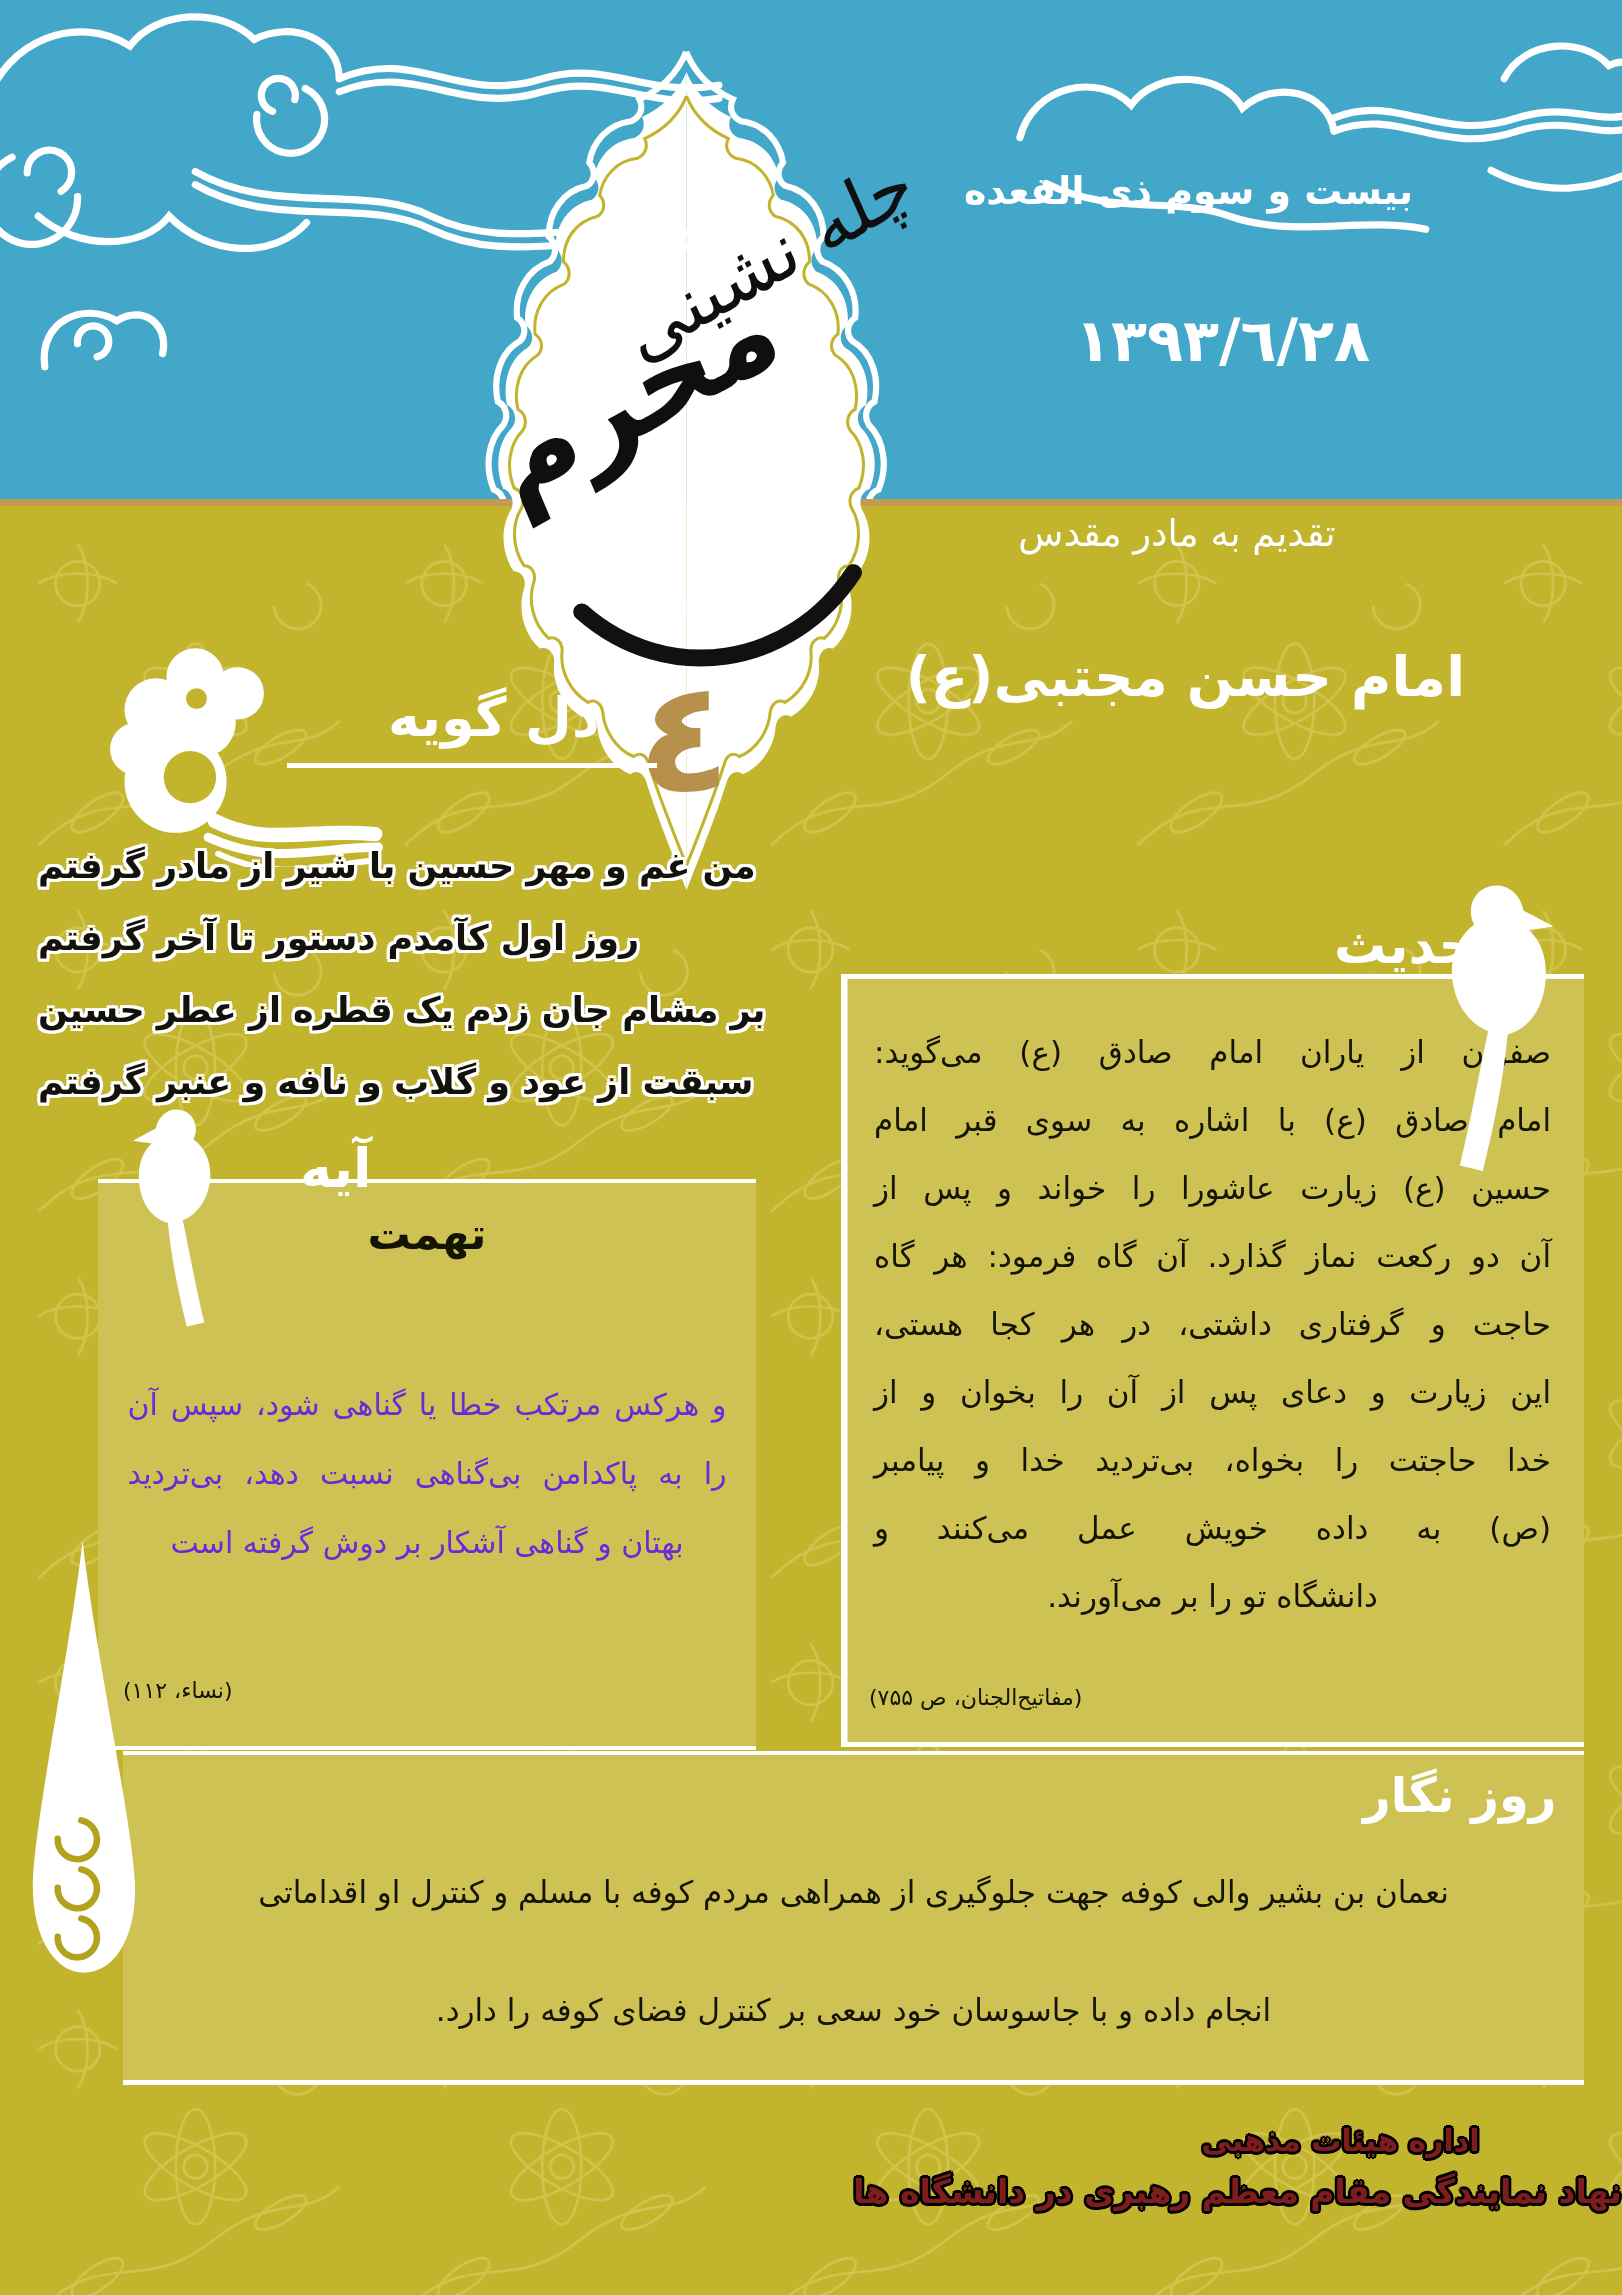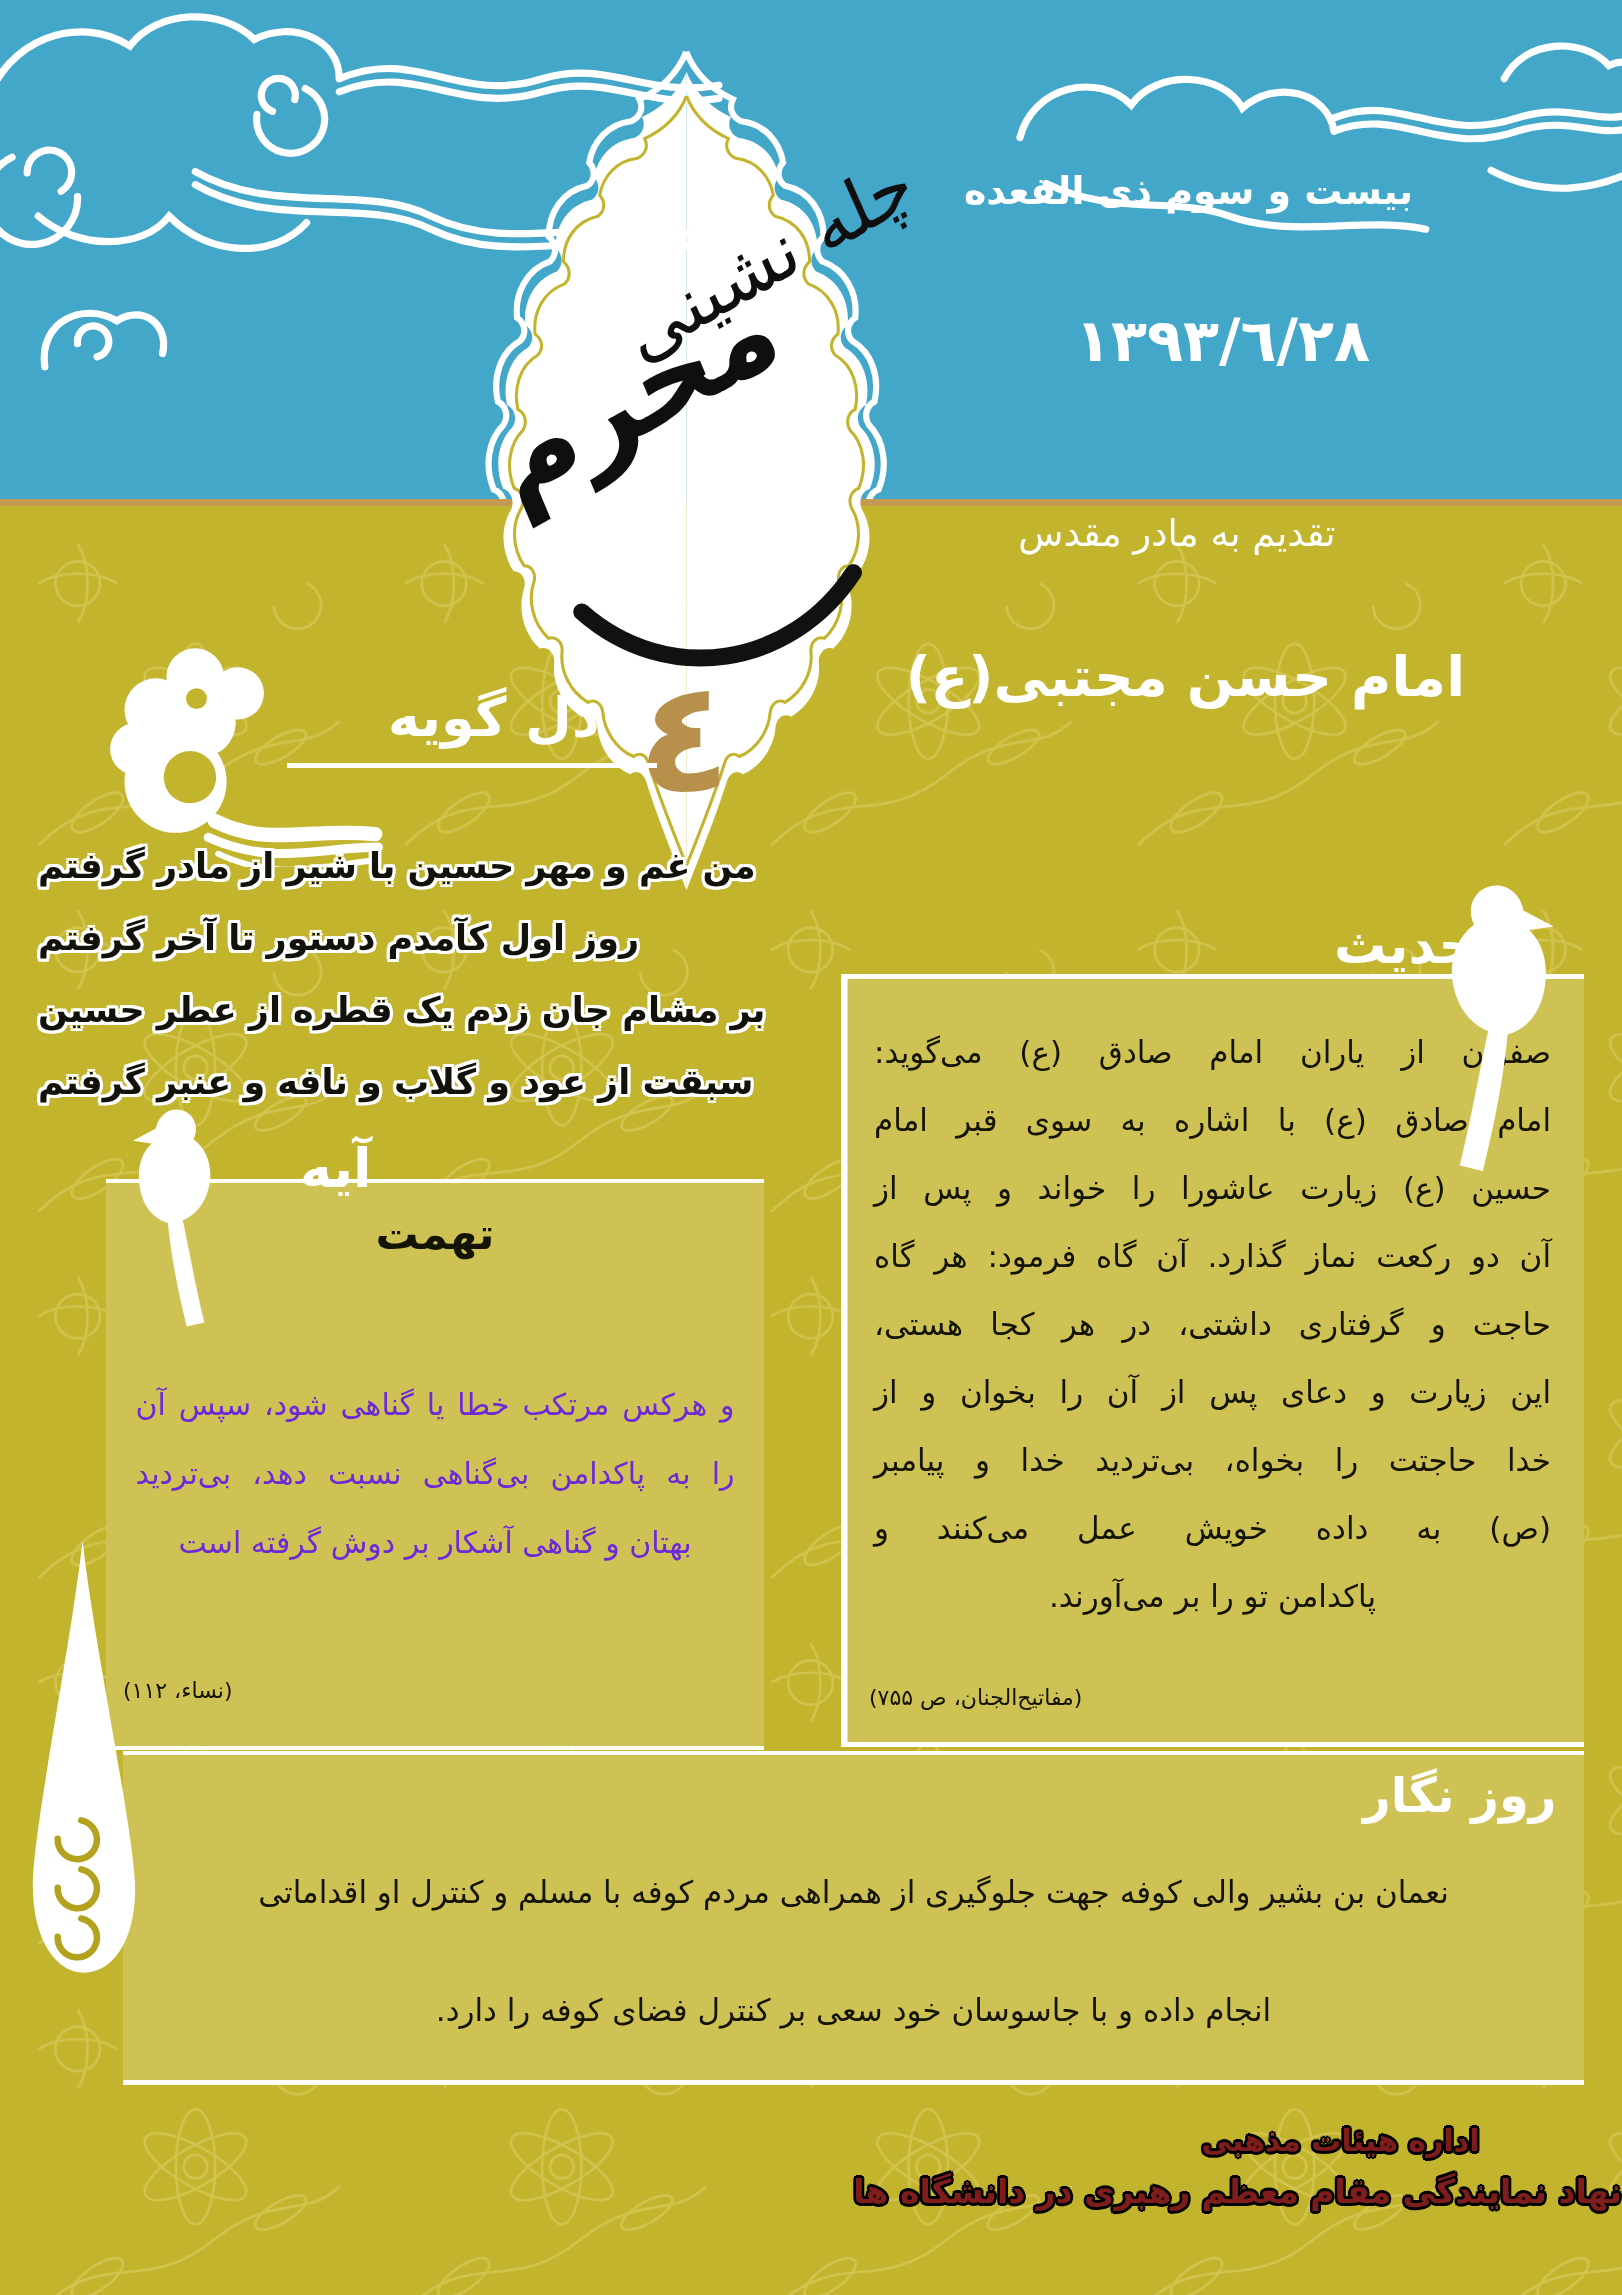--- a/index.html
+++ b/index.html
@@ -9,21 +9,21 @@
     font-family:"DejaVu Sans", sans-serif;
   }
   .abs{position:absolute;}
   
   .sky{position:absolute;left:0;top:0;width:1623px;height:499px;background:#43a7c9;overflow:hidden;z-index:1;}
   .separator{position:absolute;left:0;top:499px;width:1623px;height:6.5px;background:#c49a52;z-index:1;}
   
   .pattern{position:absolute;left:0;top:505px;z-index:0;opacity:.55;}
   
   .panel{position:absolute;background:#cfc255;box-sizing:border-box;z-index:2;}
-  #aye-box{left:99px;top:1179px;width:658px;height:571px;border-top:4.6px solid #fff;border-bottom:4.6px solid #fff;padding:19.6px 29.4px;margin-left:8px;}
+  #aye-box{left:99px;top:1179px;width:658px;height:571px;border-top:4.6px solid #fff;border-bottom:4.6px solid #fff;padding:19.6px 29.4px;}
   #hadith-box{left:842px;top:974px;width:743px;height:773px;border-top:5.2px solid #fff;border-bottom:5.2px solid #fff;border-right:none;border-left:none;box-shadow:inset 6.5px 0 0 #fff;padding:39px 33px 0 33px;}
   #rooz-box{left:124px;top:1751px;width:1461px;height:334px;border-top:4.6px solid #fff;border-bottom:5.2px solid #fff;padding-top:98px;}
   
   .w-head{position:absolute;color:#ffffff;font-weight:bold;z-index:5;white-space:nowrap;}
   .blk{color:#141405;}
   .outline{
     color:#12120a;font-weight:bold;white-space:nowrap;z-index:5;
     text-shadow:-2.6px -2.6px 0 #fff,2.6px -2.6px 0 #fff,-2.6px 2.6px 0 #fff,2.6px 2.6px 0 #fff,0 -3.3px 0 #fff,0 3.3px 0 #fff,-3.3px 0 0 #fff,3.3px 0 0 #fff;
   }
   .orange{
@@ -188,21 +188,21 @@
 
   <div class="panel" id="hadith-box">
     <div class="h-line line-just">صفوان از یاران امام صادق (ع) می‌گوید:</div>
     <div class="h-line line-just">امام صادق (ع) با اشاره به سوی قبر امام</div>
     <div class="h-line line-just">حسین (ع) زیارت عاشورا را خواند و پس از</div>
     <div class="h-line line-just">آن دو رکعت نماز گذارد. آن گاه فرمود: هر گاه</div>
     <div class="h-line line-just">حاجت و گرفتاری داشتی، در هر کجا هستی،</div>
     <div class="h-line line-just">این زیارت و دعای پس از آن را بخوان و از</div>
     <div class="h-line line-just">خدا حاجتت را بخواه، بی‌تردید خدا و پیامبر</div>
     <div class="h-line line-just">(ص) به داده خویش عمل می‌کنند و</div>
-    <div class="h-line line-center">پاکدامن تو را بر می‌آورند.</div>
+    <div class="h-line line-center">دانشگاه تو را بر می‌آورند.</div>
   </div>
   <div class="cite" style="left:870px;top:1685px;">(مفاتیح‌الجنان، ص ۷۵۵)</div>
 
   <div class="w-head" style="left:1364px;top:1767px;font-size:48px;">روز نگار</div>
   <div class="panel" id="rooz-box">
     <div class="r-line">نعمان بن بشیر والی کوفه جهت جلوگیری از همراهی مردم کوفه با مسلم و کنترل او اقداماتی</div>
     <div class="r-line" style="margin-top:39px;">انجام داده و با جاسوسان خود سعی بر کنترل فضای کوفه را دارد.</div>
   </div>
 
   <div class="orange abs" style="left:1080px;top:2123px;width:523px;text-align:center;font-size:30px;z-index:5">اداره هیئات مذهبی</div>

